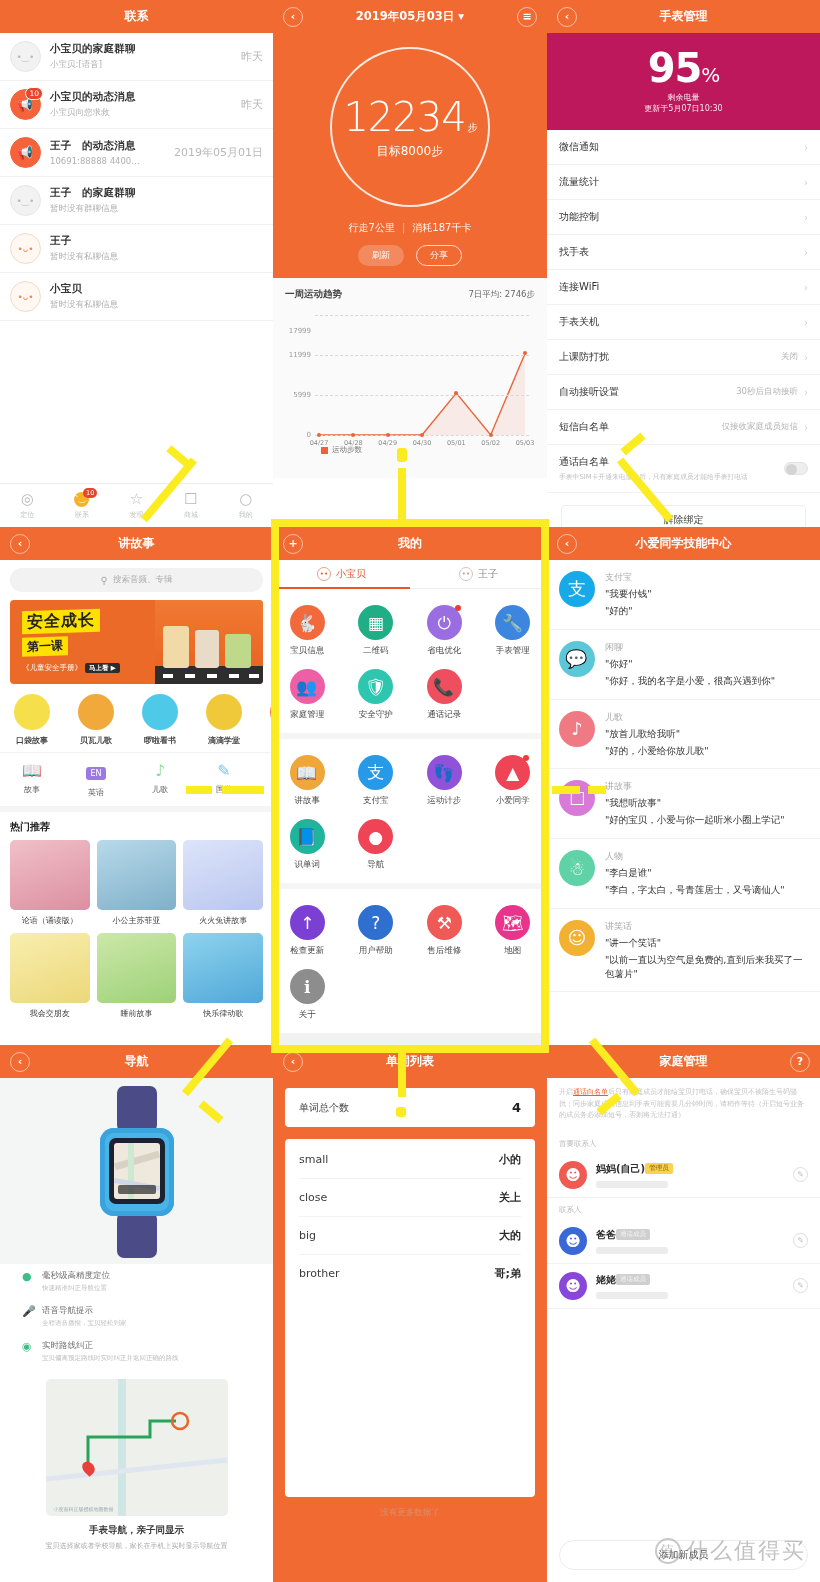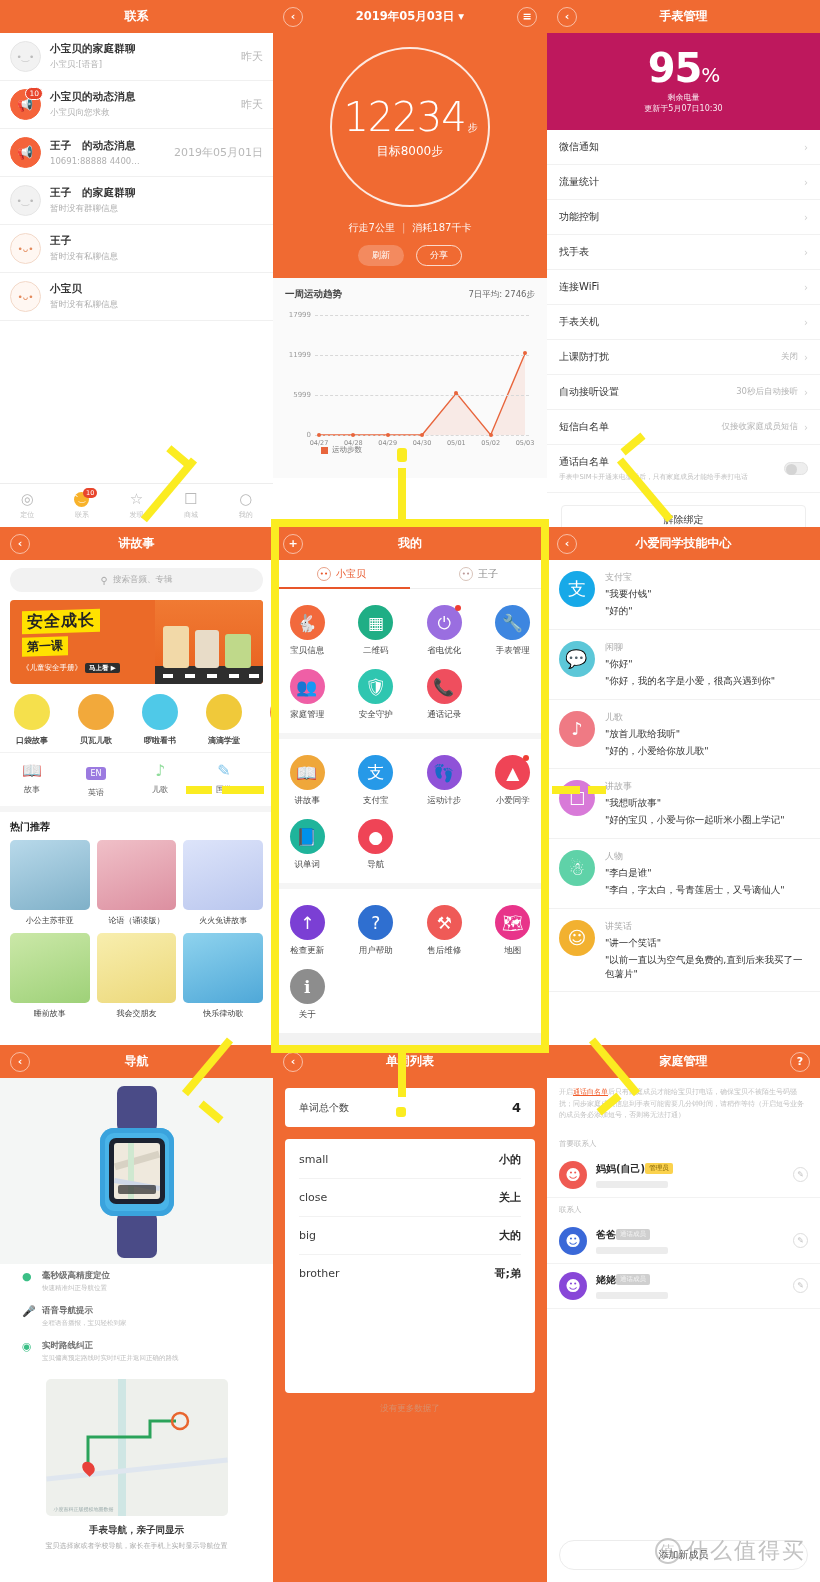--- a/index.html
+++ b/index.html
@@ -193,34 +193,34 @@
   .wband { position: absolute; left: 50%; transform: translateX(-50%); width: 40px;
            background: #4a4b87; border-radius: 7px; }
   .wbody { position: absolute; left: 50%; top: 42px; transform: translateX(-50%);
            width: 74px; height: 88px; border-radius: 14px; background: #49b4e8;
            box-shadow: inset 0 0 0 5px #3aa3dd; }
   .wscr { position: absolute; left: 50%; top: 52px; transform: translateX(-50%);
           width: 56px; height: 66px; border-radius: 7px; background: #1c2230; padding: 5px; }
   .wmap { width: 100%; height: 100%; border-radius: 3px; background: #efe9dd; position: relative; overflow: hidden;}
   .feat { display: flex; gap: 7px; padding: 6px 22px; }
   .feat .fic { width: 13px; height: 13px; flex: 0 0 auto; color: #3bbf86; font-size: 11px; line-height: 13px;}
-  .feat .ft { font-size: 8.5px; color: #6f6f6f; font-weight: bold; }
+  .feat .ft { font-size: 8.5px; color: #6f6f6f; font-weight: normal; }
   .feat .fs { font-size: 6.5px; color: #bdbdbd; margin-top: 2px; }
   .bigmap { width: 182px; height: 137px; margin: 10px auto 0; border-radius: 5px;
             background: #eef0ec; position: relative; overflow: hidden; }
   .mapcap { text-align: center; font-size: 9.5px; color: #3a3a3a; font-weight: bold; margin-top: 8px; }
   .mapsub { text-align: center; font-size: 7px; color: #a9a9a9; margin-top: 4px; }
 
   
   .wbg { background: #f06a32; height: 100%; padding: 10px 12px 0; }
   .wcount { background: #fff; border-radius: 4px; display: flex; align-items: center;
             justify-content: space-between; padding: 12px 14px; }
   .wcount .l { font-size: 10px; color: #444; }
   .wcount .n { font-size: 13px; color: #222; font-weight: bold; }
-  .wlist { background: #fff; border-radius: 4px; margin-top: 12px; padding: 2px 14px; height: 254px; }
+  .wlist { background: #fff; border-radius: 4px; margin-top: 12px; padding: 2px 14px; height: 358px; }
   .wrow { display: flex; justify-content: space-between; align-items: center;
           padding: 11px 0; border-bottom: 1px solid #f2f2f2; }
   .wen { font-size: 11px; color: #3c3c3c; }
   .wcn { font-size: 11px; color: #2b2b2b; font-weight: bold; }
   .wend { text-align: center; font-size: 8.5px; color: #d98f6c; margin-top: 10px; }
 
   
   .fnotice { font-size: 7px; color: #c2c2c2; line-height: 1.65; padding: 9px 12px 10px; }
   .fnotice b { color: #f05a28; font-weight: normal; text-decoration: underline; }
   .fsec { font-size: 7.5px; color: #bcbcbc; padding: 7px 12px 4px; }
@@ -376,21 +376,21 @@
             <polygon points="4,120 38.333333333333336,120 72.66666666666667,120 107,120 141.33333333333334,77.99766653702983 175.66666666666666,120 210,38.43546863714651 210,120 4,120" fill="#e8653c" opacity="0.10"></polygon>
             <polyline points="4,120 38.333333333333336,120 72.66666666666667,120 107,120 141.33333333333334,77.99766653702983 175.66666666666666,120 210,38.43546863714651" fill="none" stroke="#e8653c" stroke-width="1.4"></polyline>
           </svg>
       <div class="gl-line" style="top: 120px;"></div>
           <div class="ylab" style="top: 120px;">0</div>
           <div class="gl-line" style="top: 80.0044px;"></div>
           <div class="ylab" style="top: 80.0044px;">5999</div>
           <div class="gl-line" style="top: 40.0022px;"></div>
           <div class="ylab" style="top: 40.0022px;">11999</div>
           <div class="gl-line" style="top: 0px;"></div>
-          <div class="ylab" style="top: 0px;">17999</div>
+          <div class="ylab" style="top: 16px;">17999</div>
           <div class="xlab" style="left: 4px;">04/27</div>
           <div class="dot" style="left: 4px; top: 120px;"></div>
           <div class="xlab" style="left: 38.3333px;">04/28</div>
           <div class="dot" style="left: 38.3333px; top: 120px;"></div>
           <div class="xlab" style="left: 72.6667px;">04/29</div>
           <div class="dot" style="left: 72.6667px; top: 120px;"></div>
           <div class="xlab" style="left: 107px;">04/30</div>
           <div class="dot" style="left: 107px; top: 120px;"></div>
           <div class="xlab" style="left: 141.333px;">05/01</div>
           <div class="dot" style="left: 141.333px; top: 77.9977px;"></div>
@@ -541,38 +541,38 @@
           <div class="ci-lbl">国学</div>
         </div>
       <div class="citem">
           <div class="ci-ic" style="color:#efa0c0">●</div>
           <div class="ci-lbl">亲子</div>
         </div>
     </div>
     <div class="hot-t">热门推荐</div>
     <div class="grid3">
       <div class="card">
+          <div class="thumb" style="background:linear-gradient(160deg,#f0c0c8,#dc8fa0)"></div>
+          <div class="cap">论语（诵读版）</div>
+        </div>
+      <div class="card">
           <div class="thumb" style="background:linear-gradient(160deg,#b8d9ea,#7fb0c8)"></div>
           <div class="cap">小公主苏菲亚</div>
-        </div>
-      <div class="card">
-          <div class="thumb" style="background:linear-gradient(160deg,#f0c0c8,#dc8fa0)"></div>
-          <div class="cap">论语（诵读版）</div>
         </div>
       <div class="card">
           <div class="thumb" style="background:linear-gradient(160deg,#dde4fa,#b9c6ee)"></div>
           <div class="cap">火火兔讲故事</div>
         </div>
       <div class="card">
+          <div class="thumb" style="background:linear-gradient(160deg,#f8eeae,#ecd87a)"></div>
+          <div class="cap">我会交朋友</div>
+        </div>
+      <div class="card">
           <div class="thumb" style="background:linear-gradient(160deg,#cbe8a8,#9ed178)"></div>
           <div class="cap">睡前故事</div>
-        </div>
-      <div class="card">
-          <div class="thumb" style="background:linear-gradient(160deg,#f8eeae,#ecd87a)"></div>
-          <div class="cap">我会交朋友</div>
         </div>
       <div class="card">
           <div class="thumb" style="background:linear-gradient(160deg,#8fd3ee,#4fa8d8)"></div>
           <div class="cap">快乐律动歌</div>
         </div>
     </div>
   </div>
 
   <div class="panel p-r1 p-c1">
     <div class="hdr">

